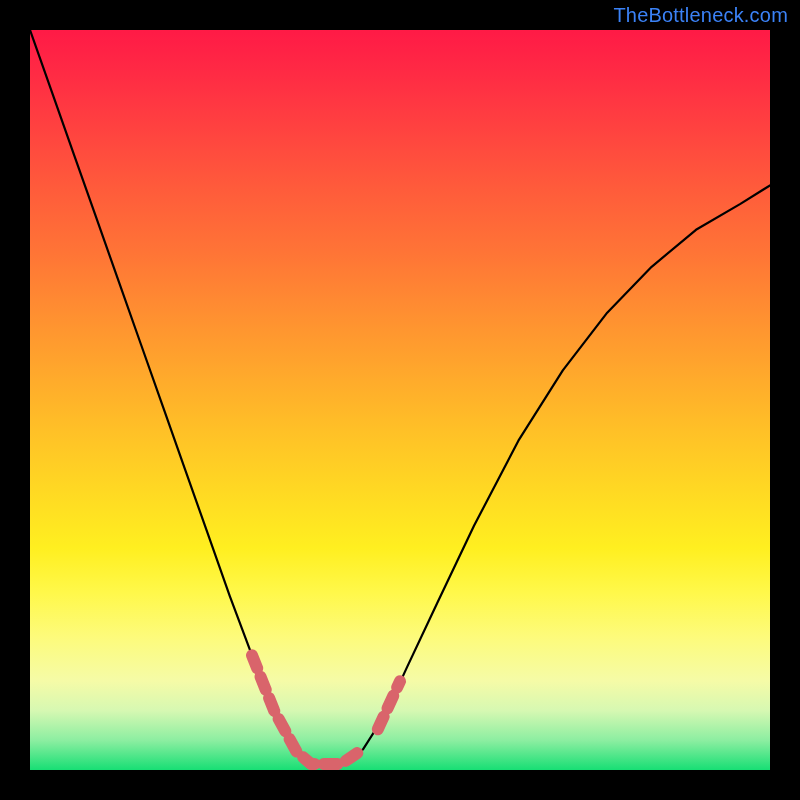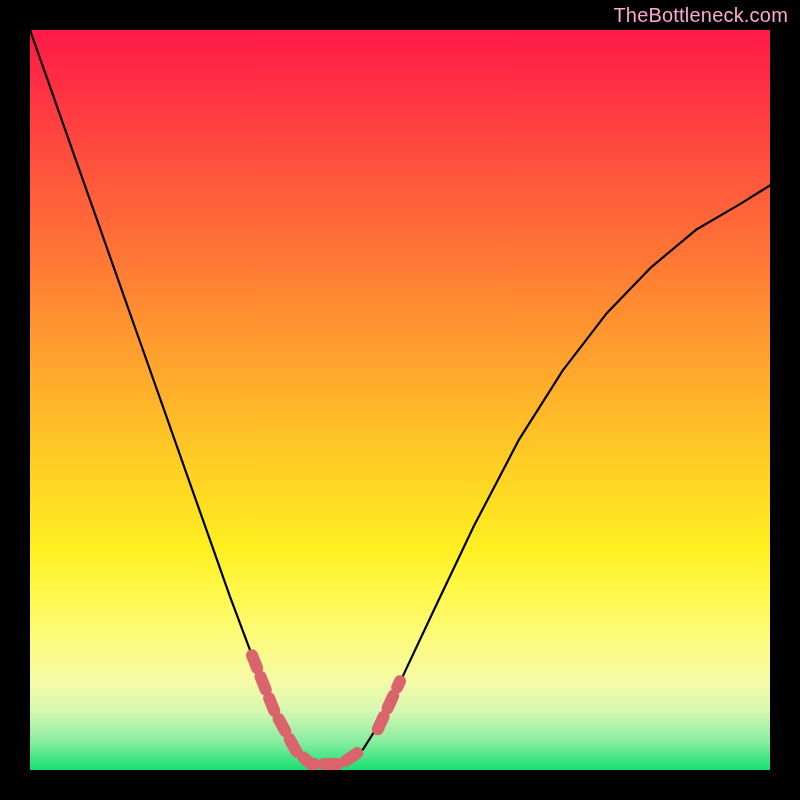--- a/index.html
+++ b/index.html
@@ -14,21 +14,21 @@
   .stage {
     position: relative;
     width: 800px;
     height: 800px;
     background: #000;
   }
   .watermark {
     position: absolute;
     top: 4px;
     right: 12px;
-    color: #f9a8d4;
+    color: #3b82f6;
     font-size: 20px;
     font-weight: 500;
     letter-spacing: 0.2px;
     z-index: 10;
   }
   .plot-area {
     position: absolute;
     left: 30px;
     top: 30px;
     width: 740px;

